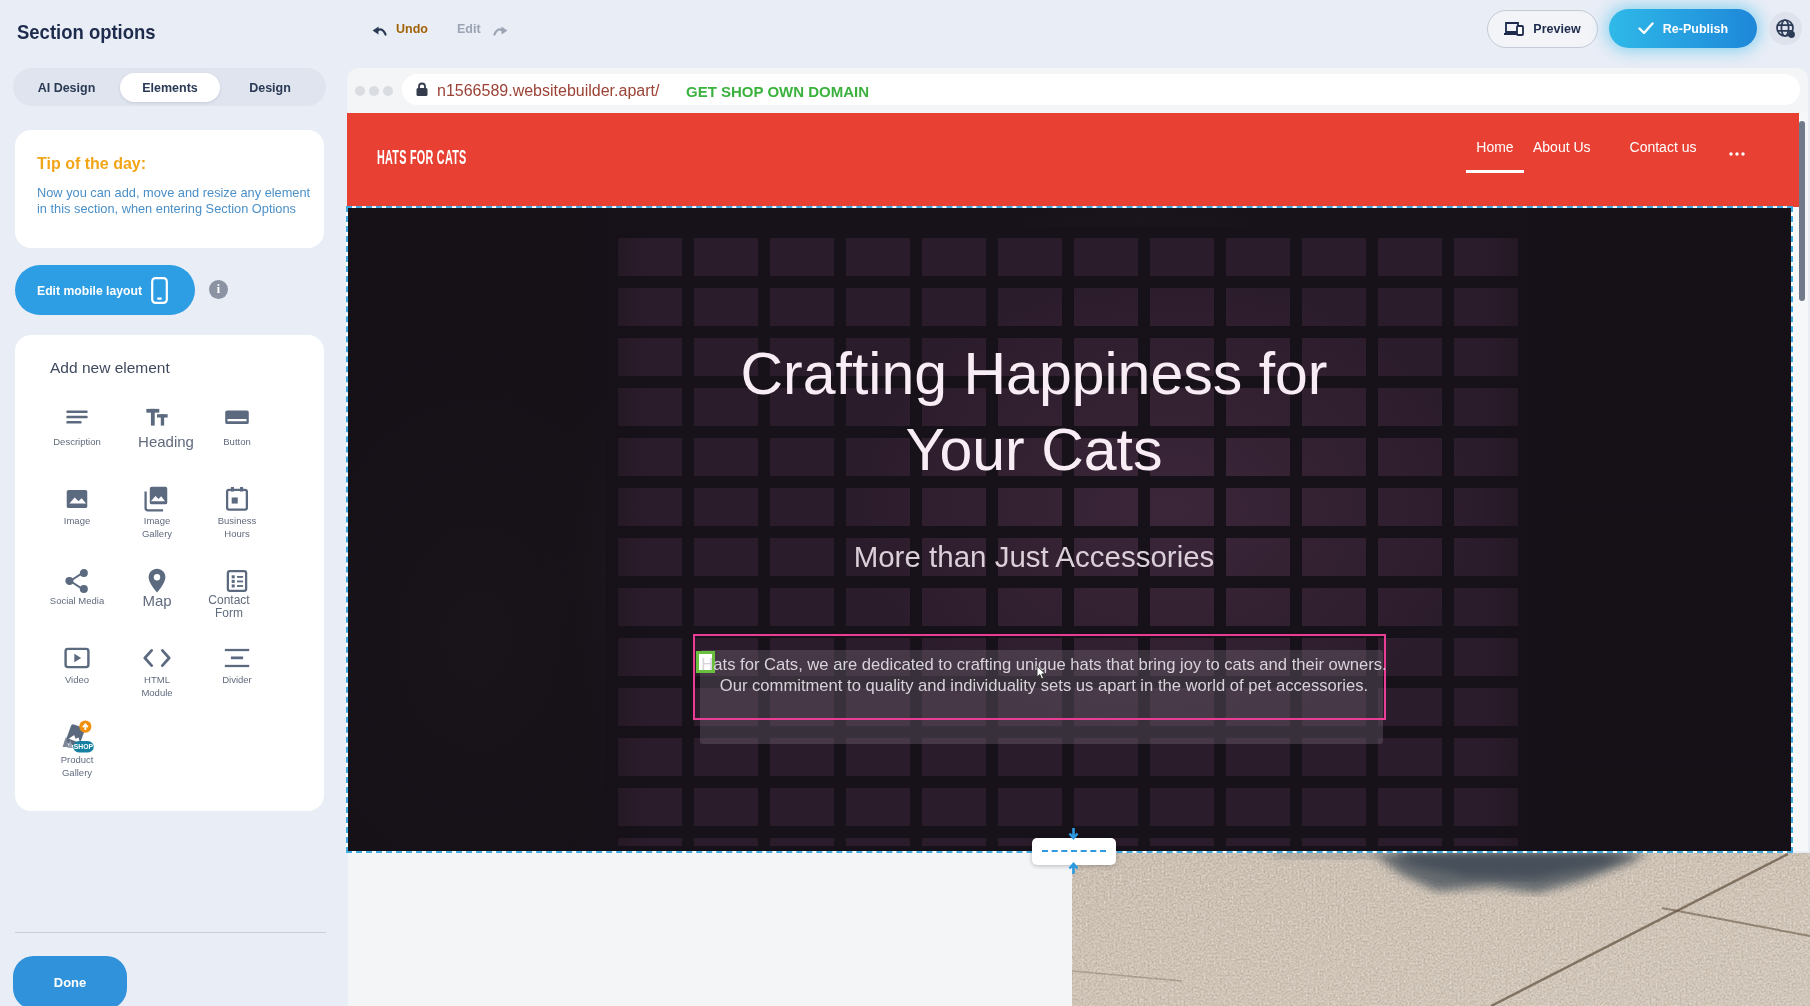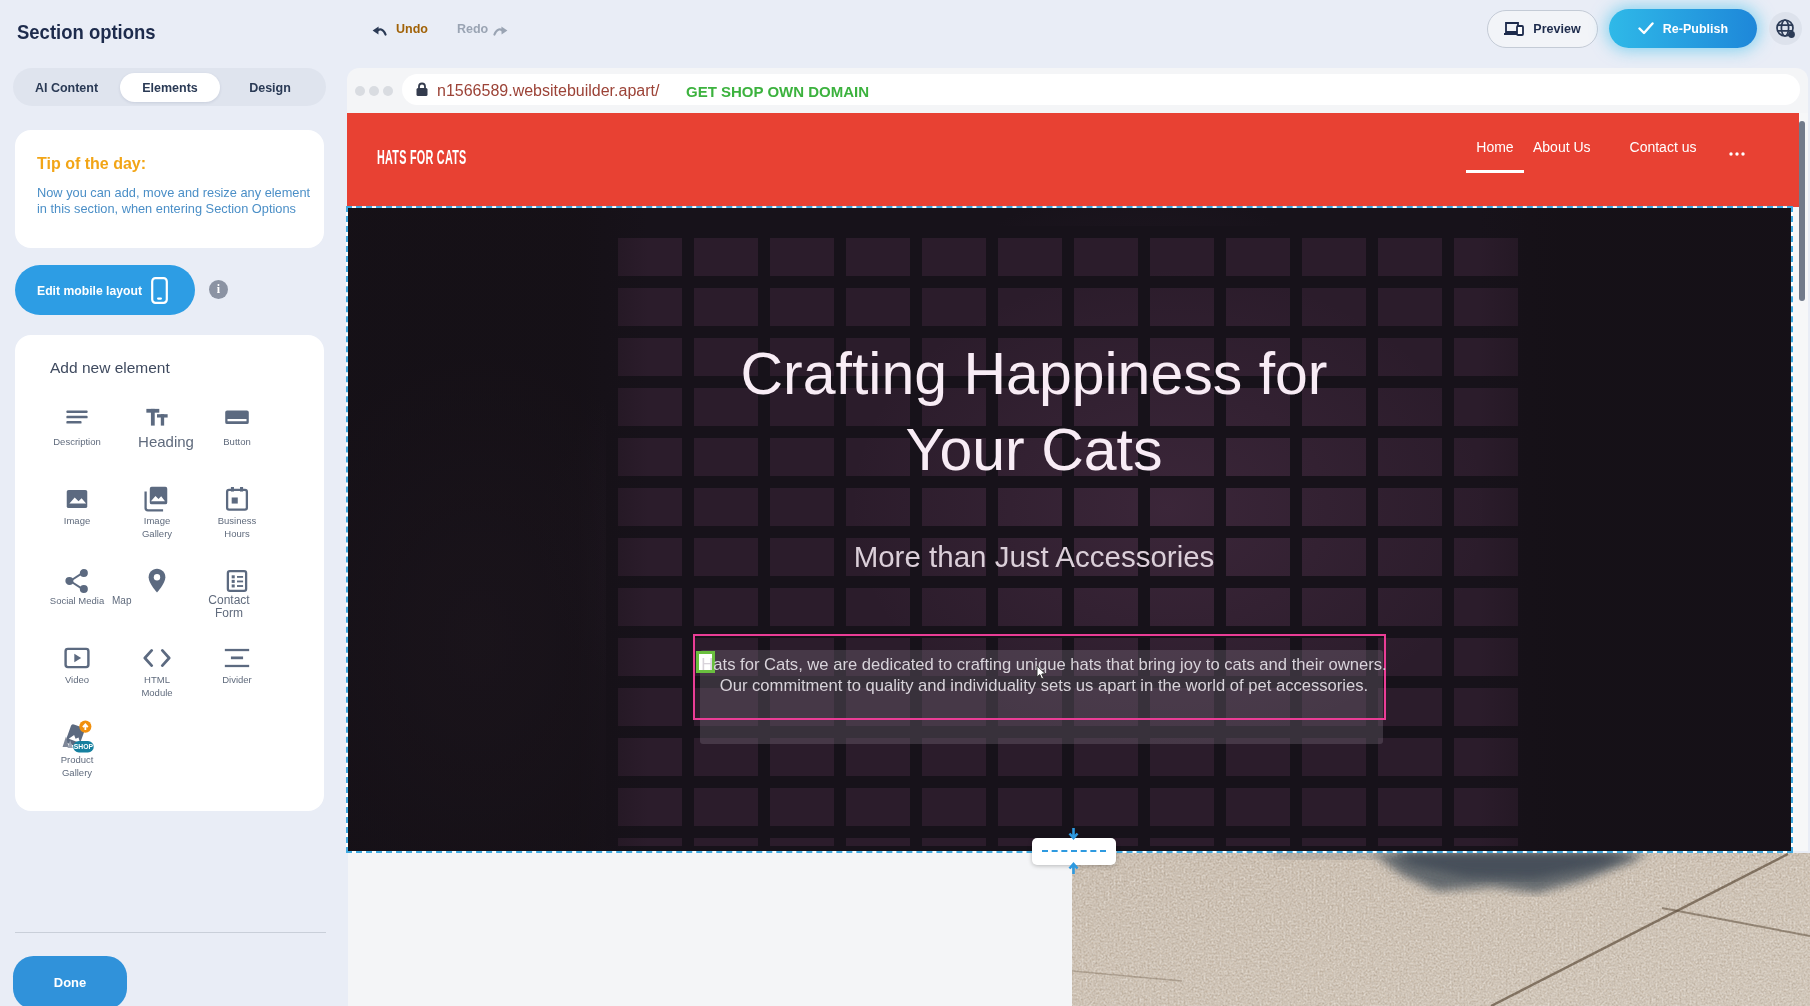--- a/index.html
+++ b/index.html
@@ -12,21 +12,21 @@
 
 <div class="abs" style="left:17px;top:20px;font-size:21px;font-weight:bold;color:#1d2b4c;transform:scaleX(0.88);transform-origin:left;">Section options</div>
 
 <div class="abs" style="left:372px;top:23px;">
   <svg width="17" height="12" viewBox="0 0 17 12">
       <path d="M4.5 6.4 C7.3 3.1 11.3 3.6 13.6 9.6" fill="none" stroke="#2b3a55" stroke-width="2.1" stroke-linecap="round"></path>
       <path d="M0.6 5.6 L6.6 1.6 L6.4 9.4 Z" fill="#2b3a55"></path>
     </svg>
 </div>
 <div class="abs" style="left:396px;top:22px;font-size:12.5px;font-weight:bold;color:#a16207;">Undo</div>
-<div class="abs" style="left:457px;top:22px;font-size:12.5px;font-weight:bold;color:#9aa4b3;">Redo</div>
+<div class="abs" style="left:457px;top:22px;font-size:12.5px;font-weight:bold;color:#9aa4b3;">Edit</div>
 <div class="abs" style="left:491px;top:23px;">
   <svg width="17" height="12" viewBox="0 0 17 12">
       <path d="M12.5 6.4 C9.7 3.1 5.7 3.6 3.4 9.6" fill="none" stroke="#9aa4b3" stroke-width="2.1" stroke-linecap="round"></path>
       <path d="M16.4 5.6 L10.4 1.6 L10.6 9.4 Z" fill="#9aa4b3"></path>
     </svg>
 </div>
 
 <div class="abs" style="left:1487px;top:10px;width:111px;height:38px;background:#f2f4f8;border:1px solid #c4cbd6;border-radius:19px;display:flex;align-items:center;justify-content:center;gap:7px;">
   <svg width="22" height="16" viewBox="0 0 22 16">
       <path d="M2 2 h12 v9 h-12 z M0 13 h14" fill="none" stroke="#1d2b4c" stroke-width="1.8"></path>
@@ -46,21 +46,21 @@
   <svg width="21" height="21" viewBox="0 0 21 21">
     <circle cx="10" cy="10" r="8" fill="none" stroke="#2b3a55" stroke-width="1.7"></circle>
     <ellipse cx="10" cy="10" rx="3.6" ry="8" fill="none" stroke="#2b3a55" stroke-width="1.7"></ellipse>
     <path d="M2.5 7.2 h15 M2.5 12.8 h15" stroke="#2b3a55" stroke-width="1.7" fill="none"></path>
     <circle cx="16.5" cy="16.5" r="3.4" fill="#2b3a55"></circle>
   </svg>
 </div>
 
 <div class="abs" style="left:13px;top:68px;width:313px;height:38px;background:#dfe4ee;border-radius:19px;"></div>
 <div class="abs" style="left:120px;top:73px;width:100px;height:29px;background:#fff;border-radius:15px;box-shadow:0 1px 3px rgba(30,50,90,.12);"></div>
-<div class="abs" style="left:13px;top:81px;width:107px;text-align:center;font-size:12.5px;font-weight:bold;color:#2a3a55;">AI Content</div>
+<div class="abs" style="left:13px;top:81px;width:107px;text-align:center;font-size:12.5px;font-weight:bold;color:#2a3a55;">AI Design</div>
 <div class="abs" style="left:120px;top:81px;width:100px;text-align:center;font-size:12.5px;font-weight:bold;color:#2a3a55;">Elements</div>
 <div class="abs" style="left:220px;top:81px;width:100px;text-align:center;font-size:12.5px;font-weight:bold;color:#2a3a55;">Design</div>
 
 <div class="abs" style="left:15px;top:130px;width:309px;height:118px;background:#fff;border-radius:16px;"></div>
 <div class="abs" style="left:37px;top:155px;font-size:16px;font-weight:bold;color:#f2a516;">Tip of the day:</div>
 <div class="abs" style="left:37px;top:185px;width:300px;font-size:12.8px;line-height:15.5px;color:#4b8fc7;">Now you can add, move and resize any element<br>in this section, when entering Section Options</div>
 
 <div class="abs" style="left:15px;top:265px;width:180px;height:50px;background:#2d9de4;border-radius:25px;"></div>
 <div class="abs" style="left:37px;top:284px;font-size:12.2px;font-weight:bold;color:#fff;">Edit mobile layout</div>
 <div class="abs" style="left:151px;top:277px;">
@@ -137,21 +137,21 @@
         </g>
       </svg>
     </div>
     <div class="abs" style="left:32px;top:594px;width:90px;text-align:center;font-size:9.5px;line-height:13px;color:#606b7d;">Social Media</div>
     <div class="abs" style="left:127px;top:561px;width:60px;height:40px;display:flex;align-items:center;justify-content:center;transform:scale(0.76);">
       <svg width="34" height="36" viewBox="0 0 34 36">
         <path d="M17 2 c-6.2 0 -11 4.8 -11 11 c0 8 11 20 11 20 s11 -12 11 -20 c0 -6.2 -4.8 -11 -11 -11 z" fill="#5c6a80"></path>
         <circle cx="17" cy="13" r="4.2" fill="#fff"></circle>
       </svg>
     </div>
-    <div class="abs" style="left:112px;top:594px;width:90px;font-size:10px;line-height:13px;color:#606b7d;">Map</div>
+    <div class="abs" style="left:112px;top:594px;width:90px;text-align:center;font-size:15px;line-height:13px;color:#606b7d;">Map</div>
     <div class="abs" style="left:207px;top:561px;width:60px;height:40px;display:flex;align-items:center;justify-content:center;transform:scale(0.76);">
       <svg width="34" height="34" viewBox="0 0 34 34">
         <rect x="5" y="4" width="24" height="26" rx="2.5" fill="none" stroke="#5c6a80" stroke-width="3"></rect>
         <rect x="10" y="9.5" width="4" height="4" fill="#5c6a80"></rect>
         <rect x="17" y="10.4" width="8" height="2.4" fill="#5c6a80"></rect>
         <rect x="10" y="15.5" width="4" height="4" fill="#5c6a80"></rect>
         <rect x="17" y="16.4" width="8" height="2.4" fill="#5c6a80"></rect>
         <rect x="10" y="21.5" width="4" height="4" fill="#5c6a80"></rect>
         <rect x="17" y="22.4" width="8" height="2.4" fill="#5c6a80"></rect>
       </svg>

